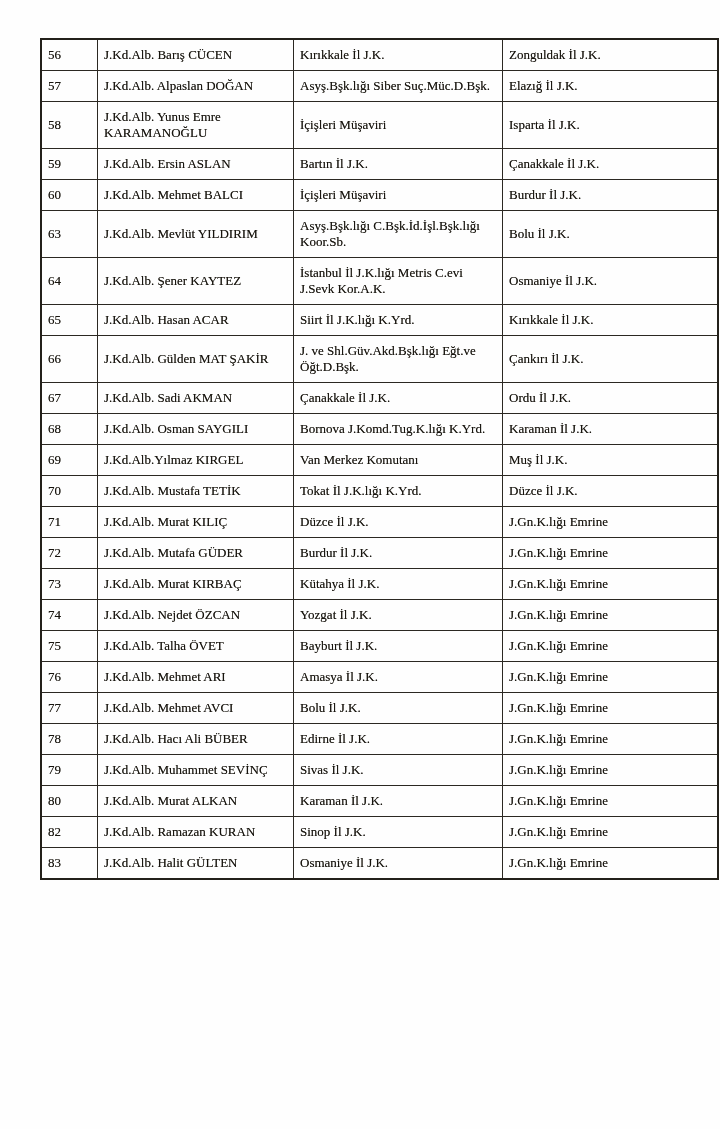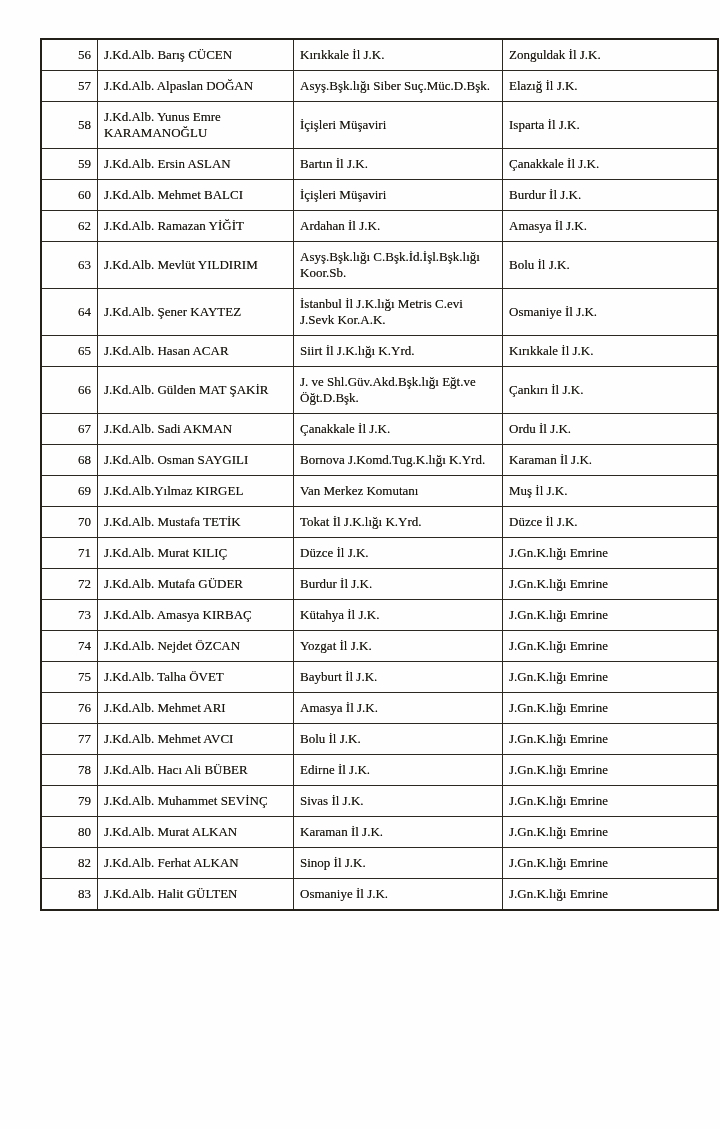--- a/index.html
+++ b/index.html
@@ -35,21 +35,21 @@
     font-size: 13px;
     line-height: 16px;
     vertical-align: middle;
     color: #17140e;
     overflow: hidden;
     
     text-shadow: 0 0 0.5px rgba(20, 16, 8, 0.55);
   }
   td.col-no {
     width: 43px;
-    text-align: right;
+    text-align: left;
   }
   td.col-name  { width: 183px; margin-top: 10px; }
   td.col-from  { width: 196px; }
   td.col-to    { width: 202px; margin-left: 8px; }
   
   tr { border-color: #34302a; }
 </style>
 </head>
 <body>
 
@@ -80,26 +80,20 @@
         <td class="col-from">Bartın İl J.K.</td>
         <td class="col-to">Çanakkale İl J.K.</td>
       </tr>
       <tr>
         <td class="col-no">60</td>
         <td class="col-name">J.Kd.Alb. Mehmet BALCI</td>
         <td class="col-from">İçişleri Müşaviri</td>
         <td class="col-to">Burdur İl J.K.</td>
       </tr>
       <tr>
-        <td class="col-no">62</td>
-        <td class="col-name">J.Kd.Alb. Ramazan YİĞİT</td>
-        <td class="col-from">Ardahan İl J.K.</td>
-        <td class="col-to">Amasya İl J.K.</td>
-      </tr>
-      <tr>
         <td class="col-no">63</td>
         <td class="col-name">J.Kd.Alb. Mevlüt YILDIRIM</td>
         <td class="col-from">Asyş.Bşk.lığı C.Bşk.İd.İşl.Bşk.lığı Koor.Sb.</td>
         <td class="col-to">Bolu İl J.K.</td>
       </tr>
       <tr>
         <td class="col-no">64</td>
         <td class="col-name">J.Kd.Alb. Şener KAYTEZ</td>
         <td class="col-from">İstanbul İl J.K.lığı Metris C.evi J.Sevk Kor.A.K.</td>
         <td class="col-to">Osmaniye İl J.K.</td>
@@ -147,21 +141,21 @@
         <td class="col-to">J.Gn.K.lığı Emrine</td>
       </tr>
       <tr>
         <td class="col-no">72</td>
         <td class="col-name">J.Kd.Alb. Mutafa GÜDER</td>
         <td class="col-from">Burdur İl J.K.</td>
         <td class="col-to">J.Gn.K.lığı Emrine</td>
       </tr>
       <tr>
         <td class="col-no">73</td>
-        <td class="col-name">J.Kd.Alb. Amasya KIRBAÇ</td>
+        <td class="col-name">J.Kd.Alb. Murat KIRBAÇ</td>
         <td class="col-from">Kütahya İl J.K.</td>
         <td class="col-to">J.Gn.K.lığı Emrine</td>
       </tr>
       <tr>
         <td class="col-no">74</td>
         <td class="col-name">J.Kd.Alb. Nejdet ÖZCAN</td>
         <td class="col-from">Yozgat İl J.K.</td>
         <td class="col-to">J.Gn.K.lığı Emrine</td>
       </tr>
       <tr>
@@ -195,21 +189,21 @@
         <td class="col-to">J.Gn.K.lığı Emrine</td>
       </tr>
       <tr>
         <td class="col-no">80</td>
         <td class="col-name">J.Kd.Alb. Murat ALKAN</td>
         <td class="col-from">Karaman İl J.K.</td>
         <td class="col-to">J.Gn.K.lığı Emrine</td>
       </tr>
       <tr>
         <td class="col-no">82</td>
-        <td class="col-name">J.Kd.Alb. Ferhat ALKAN</td>
+        <td class="col-name">J.Kd.Alb. Ramazan KURAN</td>
         <td class="col-from">Sinop İl J.K.</td>
         <td class="col-to">J.Gn.K.lığı Emrine</td>
       </tr>
       <tr>
         <td class="col-no">83</td>
         <td class="col-name">J.Kd.Alb. Halit GÜLTEN</td>
         <td class="col-from">Osmaniye İl J.K.</td>
         <td class="col-to">J.Gn.K.lığı Emrine</td>
       </tr>
     </tbody>

